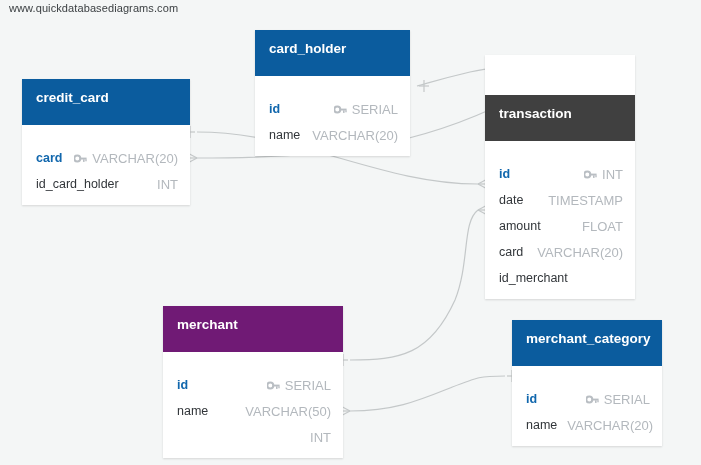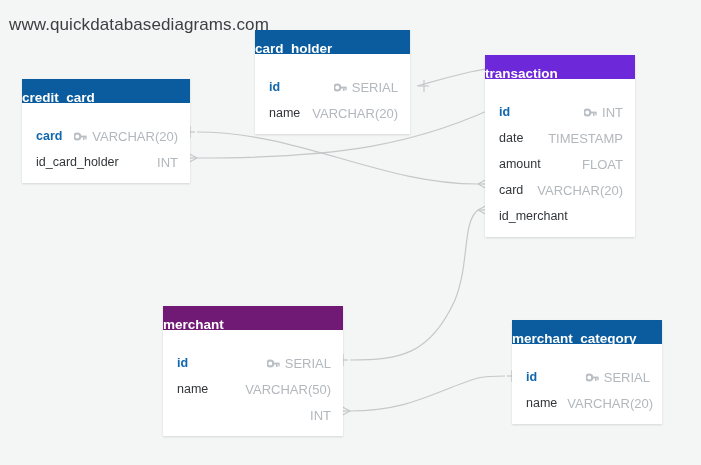--- a/index.html
+++ b/index.html
@@ -16,22 +16,22 @@
   }
   #canvas {
     position: absolute;
     left: 0; top: 0;
     width: 701px;
     height: 465px;
   }
   .watermark {
     position: absolute;
     left: 9px;
-    top: 15px;
-    font-size: 17px;
+    top: 2px;
+    font-size: 11px;
     color: #3c4043;
     letter-spacing: 0.1px;
     white-space: nowrap;
   }
   #edges {
     position: absolute;
     left: 0; top: 0;
     width: 701px;
     height: 465px;
     pointer-events: none;
@@ -39,23 +39,23 @@
   .table {
     position: absolute;
     background: #ffffff;
     box-shadow: 0 1px 2px rgba(0,0,0,0.13);
   }
   .tbl-header {
     background: #0b5c9e;
     color: #ffffff;
     font-size: 13.5px;
     font-weight: bold;
-    height: 24px;
+    height: 46px;
     line-height: 38px;
-    padding-left: 0;
+    padding-left: 14px;
     box-sizing: border-box;
     white-space: nowrap;
     overflow: hidden;
   }
   .tbl-body {
     padding: 20px 0 8px 0;
   }
   .row {
     display: flex;
     align-items: center;
@@ -171,21 +171,21 @@
           <span class="ftype">SERIAL</span>
         </div>
         <div class="row">
           <span class="fname">name</span>
           <span class="spacer"></span>
           <span class="ftype">VARCHAR(20)</span>
         </div>
       </div>
     </div>
     <div class="table" style="left: 485px; top: 55px; width: 150px;">
-      <div class="tbl-header" style="background: #6d28d9; color: rgb(255, 255, 255);">transaction</div>
+      <div class="tbl-header" style="background: #404040; color: rgb(255, 255, 255); margin-top: 40px;">transaction</div>
       <div class="tbl-body">
         <div class="row">
           <span class="fname pk">id</span>
           <span class="spacer"></span>
           <span class="keyicon">
             <svg width="13" height="11" viewBox="0 0 13 11" xmlns="http://www.w3.org/2000/svg">
               <circle cx="3.3" cy="5.5" r="3.0" fill="none" stroke="#b9bec3" stroke-width="2"></circle>
               <rect x="5.6" y="4.6" width="7.0" height="1.9" fill="#b9bec3"></rect>
               <rect x="9.0" y="6.3" width="1.6" height="2.6" fill="#b9bec3"></rect>
               <rect x="11.3" y="6.3" width="1.4" height="2.0" fill="#b9bec3"></rect>

